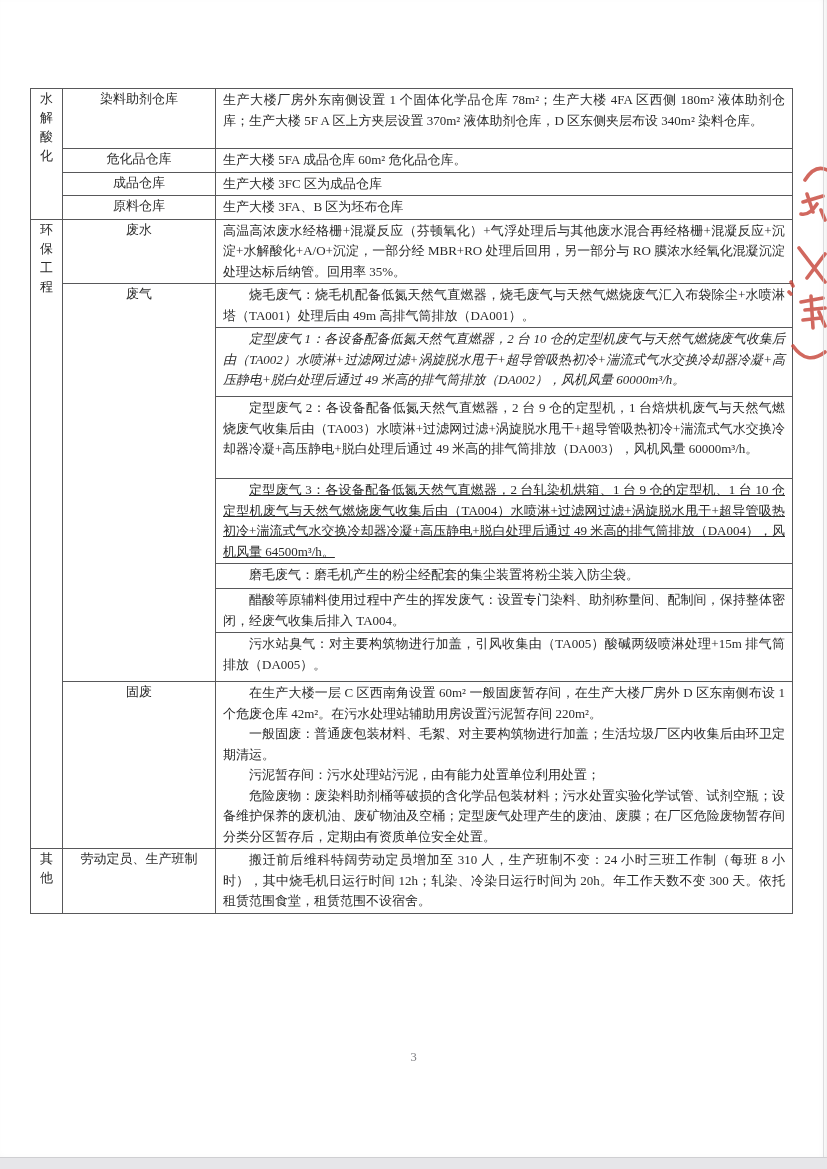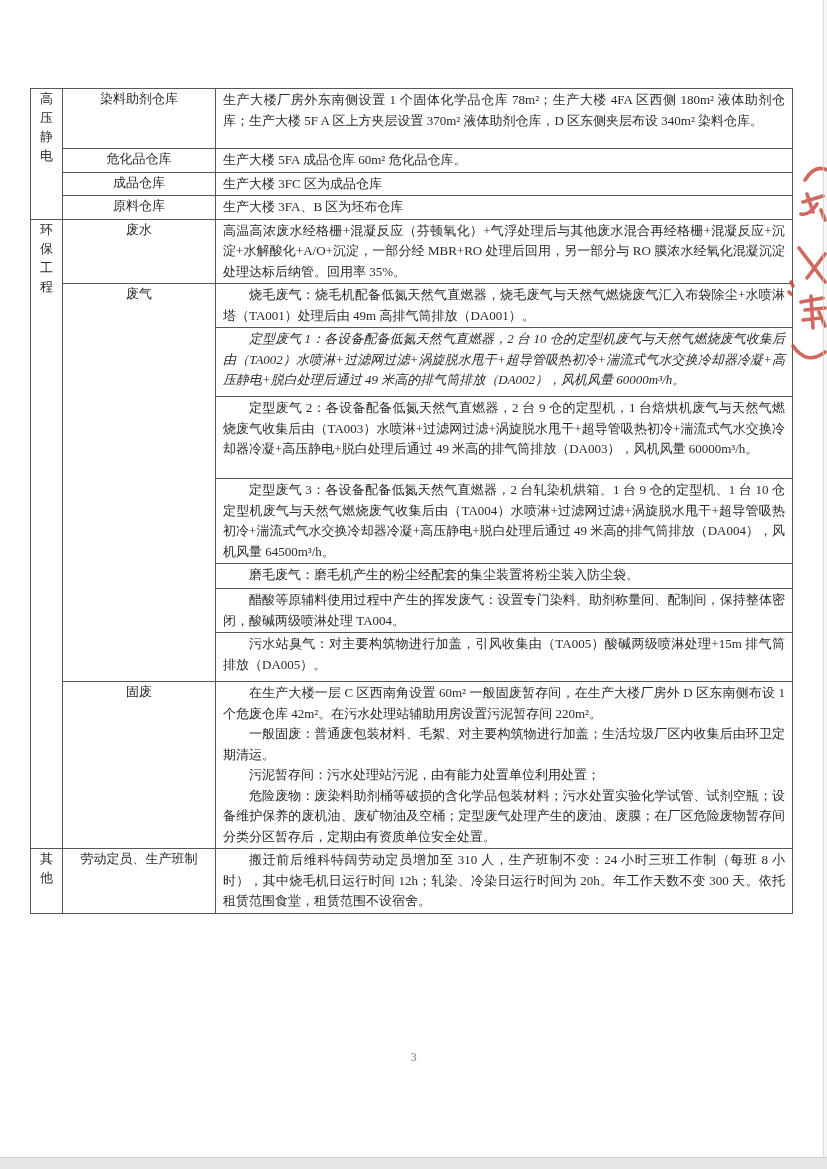--- a/index.html
+++ b/index.html
@@ -86,21 +86,21 @@
 </head>
 <body>
 
 <div class="page">
 
   <table class="doc">
 
     <tbody>
         <tr style="height:60px;">
       <td class="vlabel" rowspan="4">
-        <div class="vtext">高压静电</div>
+        <div class="vtext">水解酸化</div>
       </td>
       <td class="rlabel">染料助剂仓库</td>
       <td class="content">
         <p>生产大楼厂房外东南侧设置 1 个固体化学品仓库 78m²；生产大楼 4FA 区西侧 180m² 液体助剂仓库；生产大楼 5F A 区上方夹层设置 370m² 液体助剂仓库，D 区东侧夹层布设 340m² 染料仓库。</p>
       </td>
     </tr>
     <tr style="height:20px;">
       <td class="rlabel">危化品仓库</td>
       <td class="content">
         <p>生产大楼 5FA 成品仓库 60m² 危化品仓库。</p>
@@ -137,33 +137,33 @@
     <tr style="height:69px;font-style:italic;">
       <td class="content">
         <p class="indent">定型废气 1：各设备配备低氮天然气直燃器，2 台 10 仓的定型机废气与天然气燃烧废气收集后由（TA002）水喷淋+过滤网过滤+涡旋脱水甩干+超导管吸热初冷+湍流式气水交换冷却器冷凝+高压静电+脱白处理后通过 49 米高的排气筒排放（DA002），风机风量 60000m³/h。</p>
       </td>
     </tr>
     <tr style="height:82px;">
       <td class="content">
         <p class="indent">定型废气 2：各设备配备低氮天然气直燃器，2 台 9 仓的定型机，1 台焙烘机废气与天然气燃烧废气收集后由（TA003）水喷淋+过滤网过滤+涡旋脱水甩干+超导管吸热初冷+湍流式气水交换冷却器冷凝+高压静电+脱白处理后通过 49 米高的排气筒排放（DA003），风机风量 60000m³/h。</p>
       </td>
     </tr>
-    <tr style="height:85px;">
+    <tr style="height:85px;text-decoration:underline;">
       <td class="content">
         <p class="indent">定型废气 3：各设备配备低氮天然气直燃器，2 台轧染机烘箱、1 台 9 仓的定型机、1 台 10 仓定型机废气与天然气燃烧废气收集后由（TA004）水喷淋+过滤网过滤+涡旋脱水甩干+超导管吸热初冷+湍流式气水交换冷却器冷凝+高压静电+脱白处理后通过 49 米高的排气筒排放（DA004），风机风量 64500m³/h。</p>
       </td>
     </tr>
     <tr style="height:25px;">
       <td class="content">
         <p class="indent">磨毛废气：磨毛机产生的粉尘经配套的集尘装置将粉尘装入防尘袋。</p>
       </td>
     </tr>
     <tr style="height:36px;">
       <td class="content">
-        <p class="indent">醋酸等原辅料使用过程中产生的挥发废气：设置专门染料、助剂称量间、配制间，保持整体密闭，酸碱两级喷淋处理 TA004。</p>
+        <p class="indent">醋酸等原辅料使用过程中产生的挥发废气：设置专门染料、助剂称量间、配制间，保持整体密闭，经废气收集后排入 TA004。</p>
       </td>
     </tr>
     <tr style="height:49px;">
       <td class="content">
         <p class="indent">污水站臭气：对主要构筑物进行加盖，引风收集由（TA005）酸碱两级喷淋处理+15m 排气筒排放（DA005）。</p>
       </td>
     </tr>
     <tr style="height:163px;">
       <td class="rlabel">固废</td>
       <td class="content">

